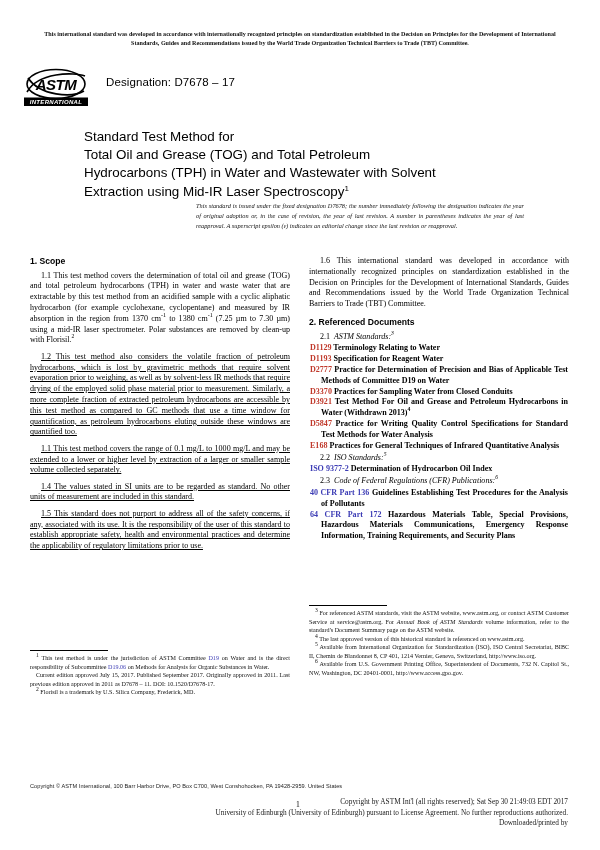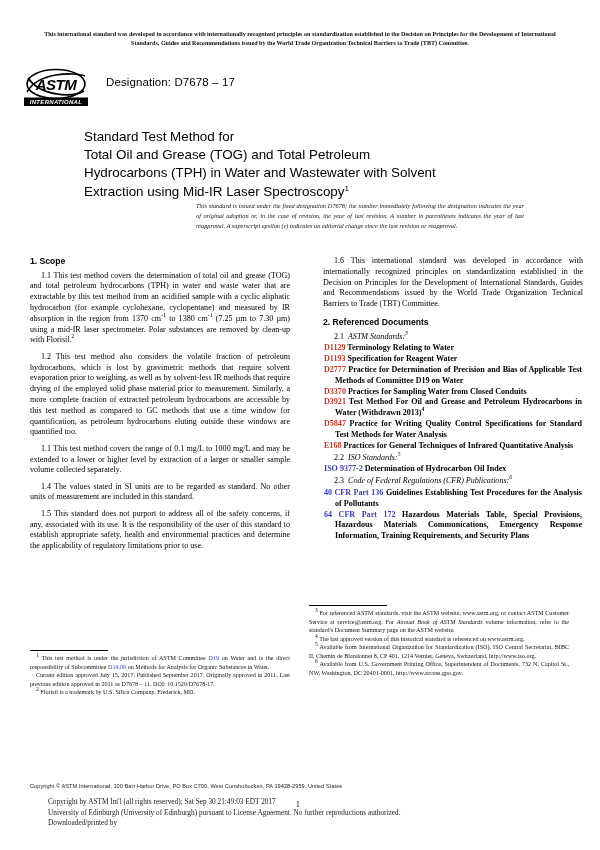--- a/index.html
+++ b/index.html
@@ -97,38 +97,38 @@
   .col {
     position: absolute;
     width: 260px;
     top: 256px;
     font-size: 8.05px;
     line-height: 1.345;
     text-align: justify;
     color: #000;
   }
   .col-left  { left: 30px; }
-  .col-right { left: 323px; }
+  .col-right { left: 309px; }
 
   h2.sec-head {
     font-size: 8.6px;
     font-weight: bold;
     margin: 0 0 3px 0;
     text-align: left;
     font-family: Liberation Sans, sans-serif;
   }
   .sec-head.spaced { margin-top: 7px; }
 
   p.para {
     margin: 0 0 0 0;
     text-indent: 11px;
     text-align: justify;
     hyphens: auto;
   }
-  p.para + p.para { margin-top: 5.5px; }
+  p.para + p.para { margin-top: 5.5px; text-decoration: underline; }
 
   sup.fn {
     font-size: 5.6px;
     vertical-align: super;
     line-height: 0;
   }
   sup.sm {
     font-size: 6px;
     vertical-align: super;
     line-height: 0;
@@ -195,20 +195,21 @@
     letter-spacing: 0.05px;
   }
   .stamp {
     position: absolute;
     left: 48px;
     top: 797px;
     width: 520px;
     font-size: 7.3px;
     line-height: 1.45;
     color: #1a1a1a;
+    text-align: right;
   }
   .page-num {
     position: absolute;
     left: 296px;
     top: 800px;
     font-size: 7.6px;
     color: #000;
   }
 </style>
 </head>

